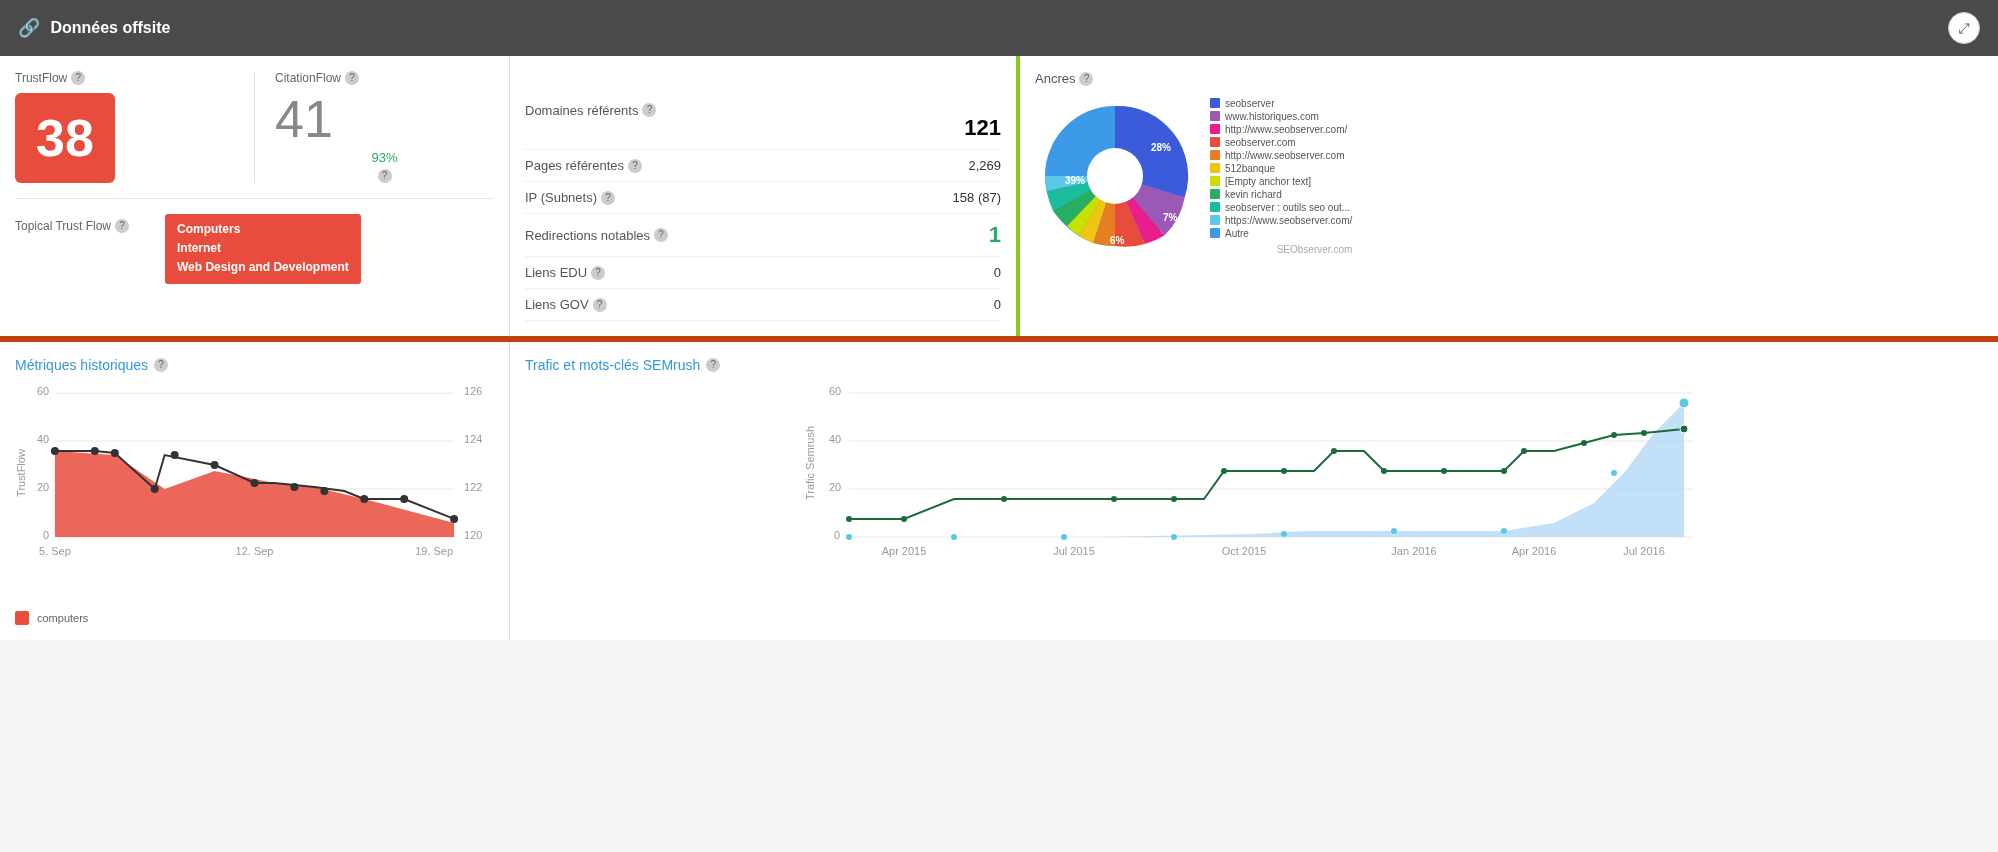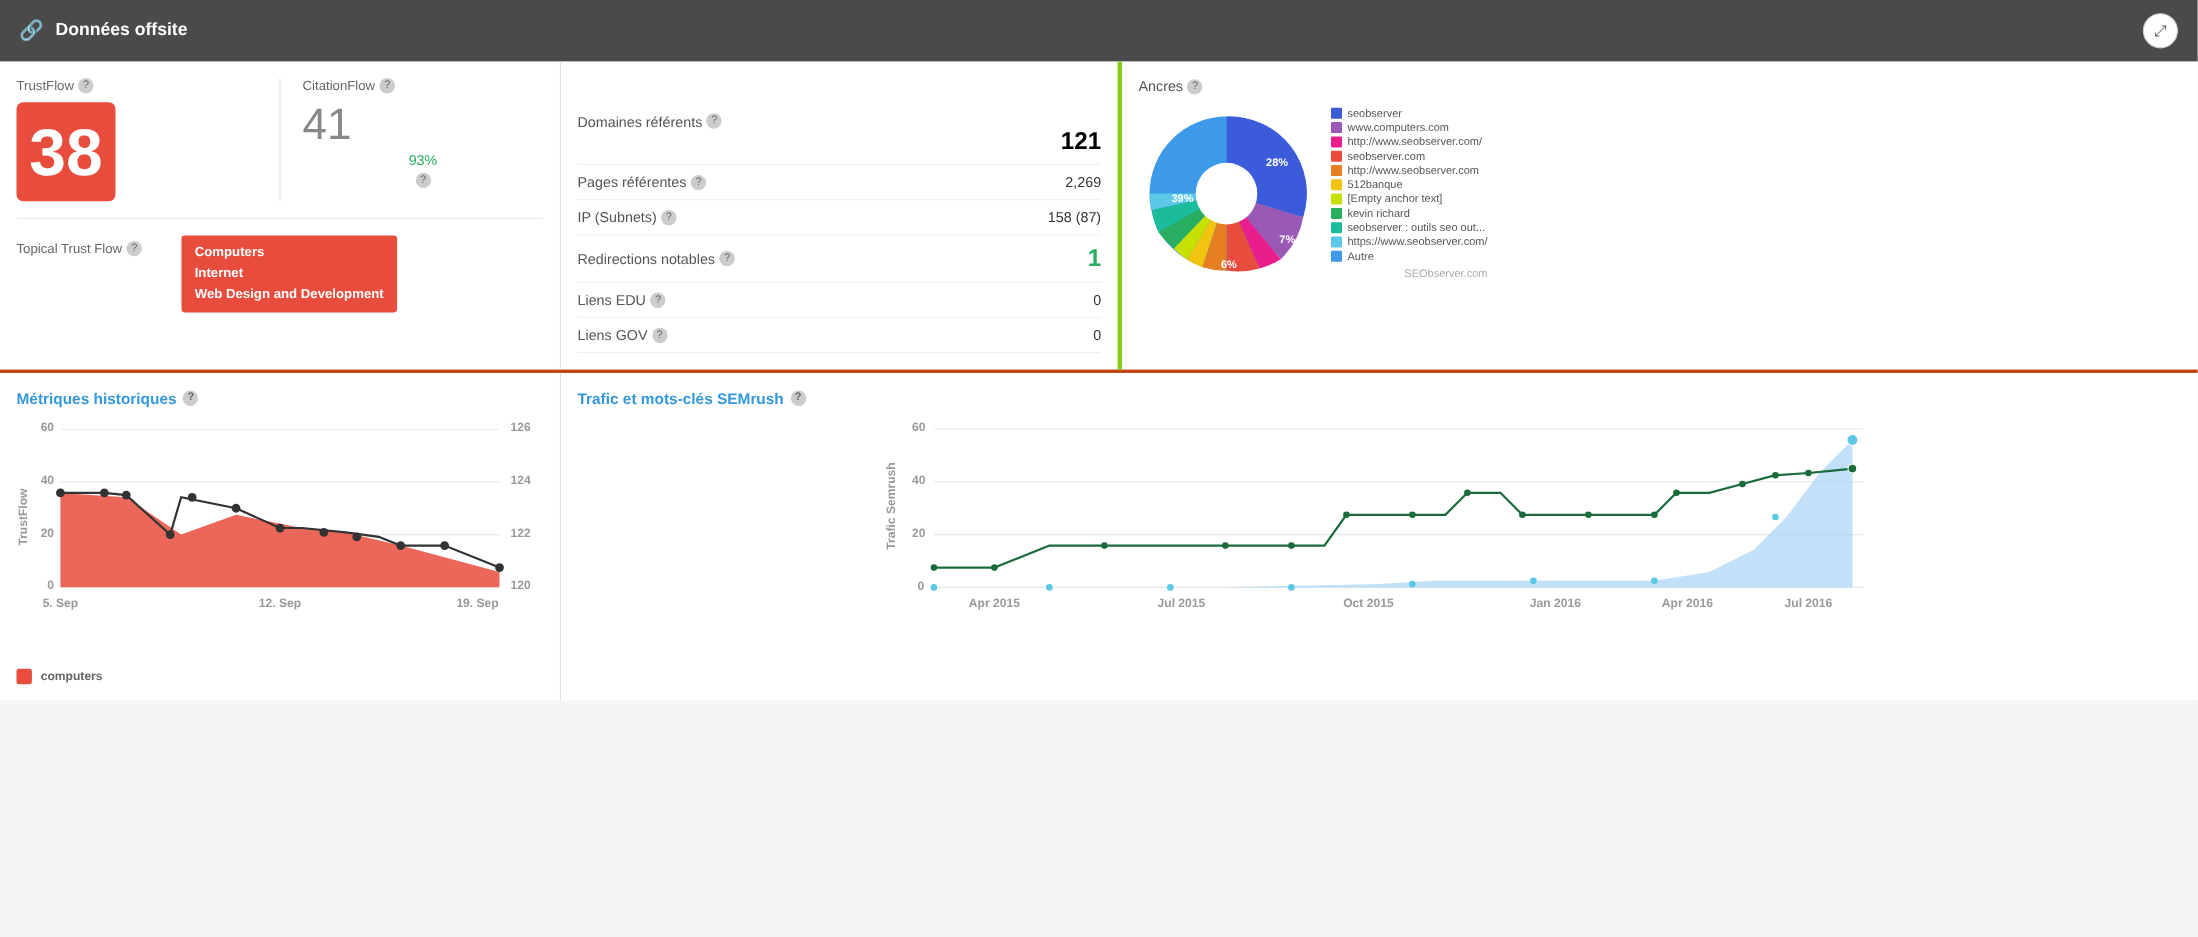--- a/index.html
+++ b/index.html
@@ -82,31 +82,31 @@
       border-radius: 50%;
       text-align: center;
       line-height: 14px;
       font-size: 10px;
       color: #666;
       cursor: pointer;
     }
     .trust-flow-box {
       background: #e74c3c;
       color: #fff;
-      font-size: 60px;
+      font-size: 52px;
       font-weight: bold;
-      width: 90px;
+      width: 100px;
       height: 90px;
       display: flex;
       align-items: center;
       justify-content: center;
       border-radius: 6px;
     }
     .citation-flow-value {
-      font-size: 40px;
+      font-size: 52px;
       color: #888;
       font-weight: 300;
       line-height: 1;
       margin-top: 5px;
     }
     .percentage-text {
       color: #27ae60;
       font-size: 13px;
       margin-top: 5px;
       display: flex;
@@ -214,22 +214,21 @@
       color: #aaa;
       text-align: right;
       margin-top: 5px;
     }
 
     
     .bottom-content {
       display: grid;
       grid-template-columns: 510px 1fr;
       background: #fff;
-      border-top: 3px solid #c2410c;
-      font-weight: bold;
+      border-top: 6px solid #c2410c;
     }
 
     .historique-panel {
       border-right: 1px solid #e0e0e0;
       padding: 15px;
     }
     .semrush-panel {
       padding: 15px;
     }
 
@@ -412,21 +411,21 @@
           <text x="75" y="148" class="pie-percent" font-size="9" fill="white" font-weight="bold">6%</text>
         </svg>
       </div>
       <div class="pie-labels">
         <div class="pie-label-item">
           <div class="pie-color-dot" style="background:#3b5bdb"></div>
           <span>seobserver</span>
         </div>
         <div class="pie-label-item">
           <div class="pie-color-dot" style="background:#9b59b6"></div>
-          <span>www.computers.com</span>
+          <span>www.historiques.com</span>
         </div>
         <div class="pie-label-item">
           <div class="pie-color-dot" style="background:#e91e8c"></div>
           <span>http://www.seobserver.com/</span>
         </div>
         <div class="pie-label-item">
           <div class="pie-color-dot" style="background:#e74c3c"></div>
           <span>seobserver.com</span>
         </div>
         <div class="pie-label-item">

